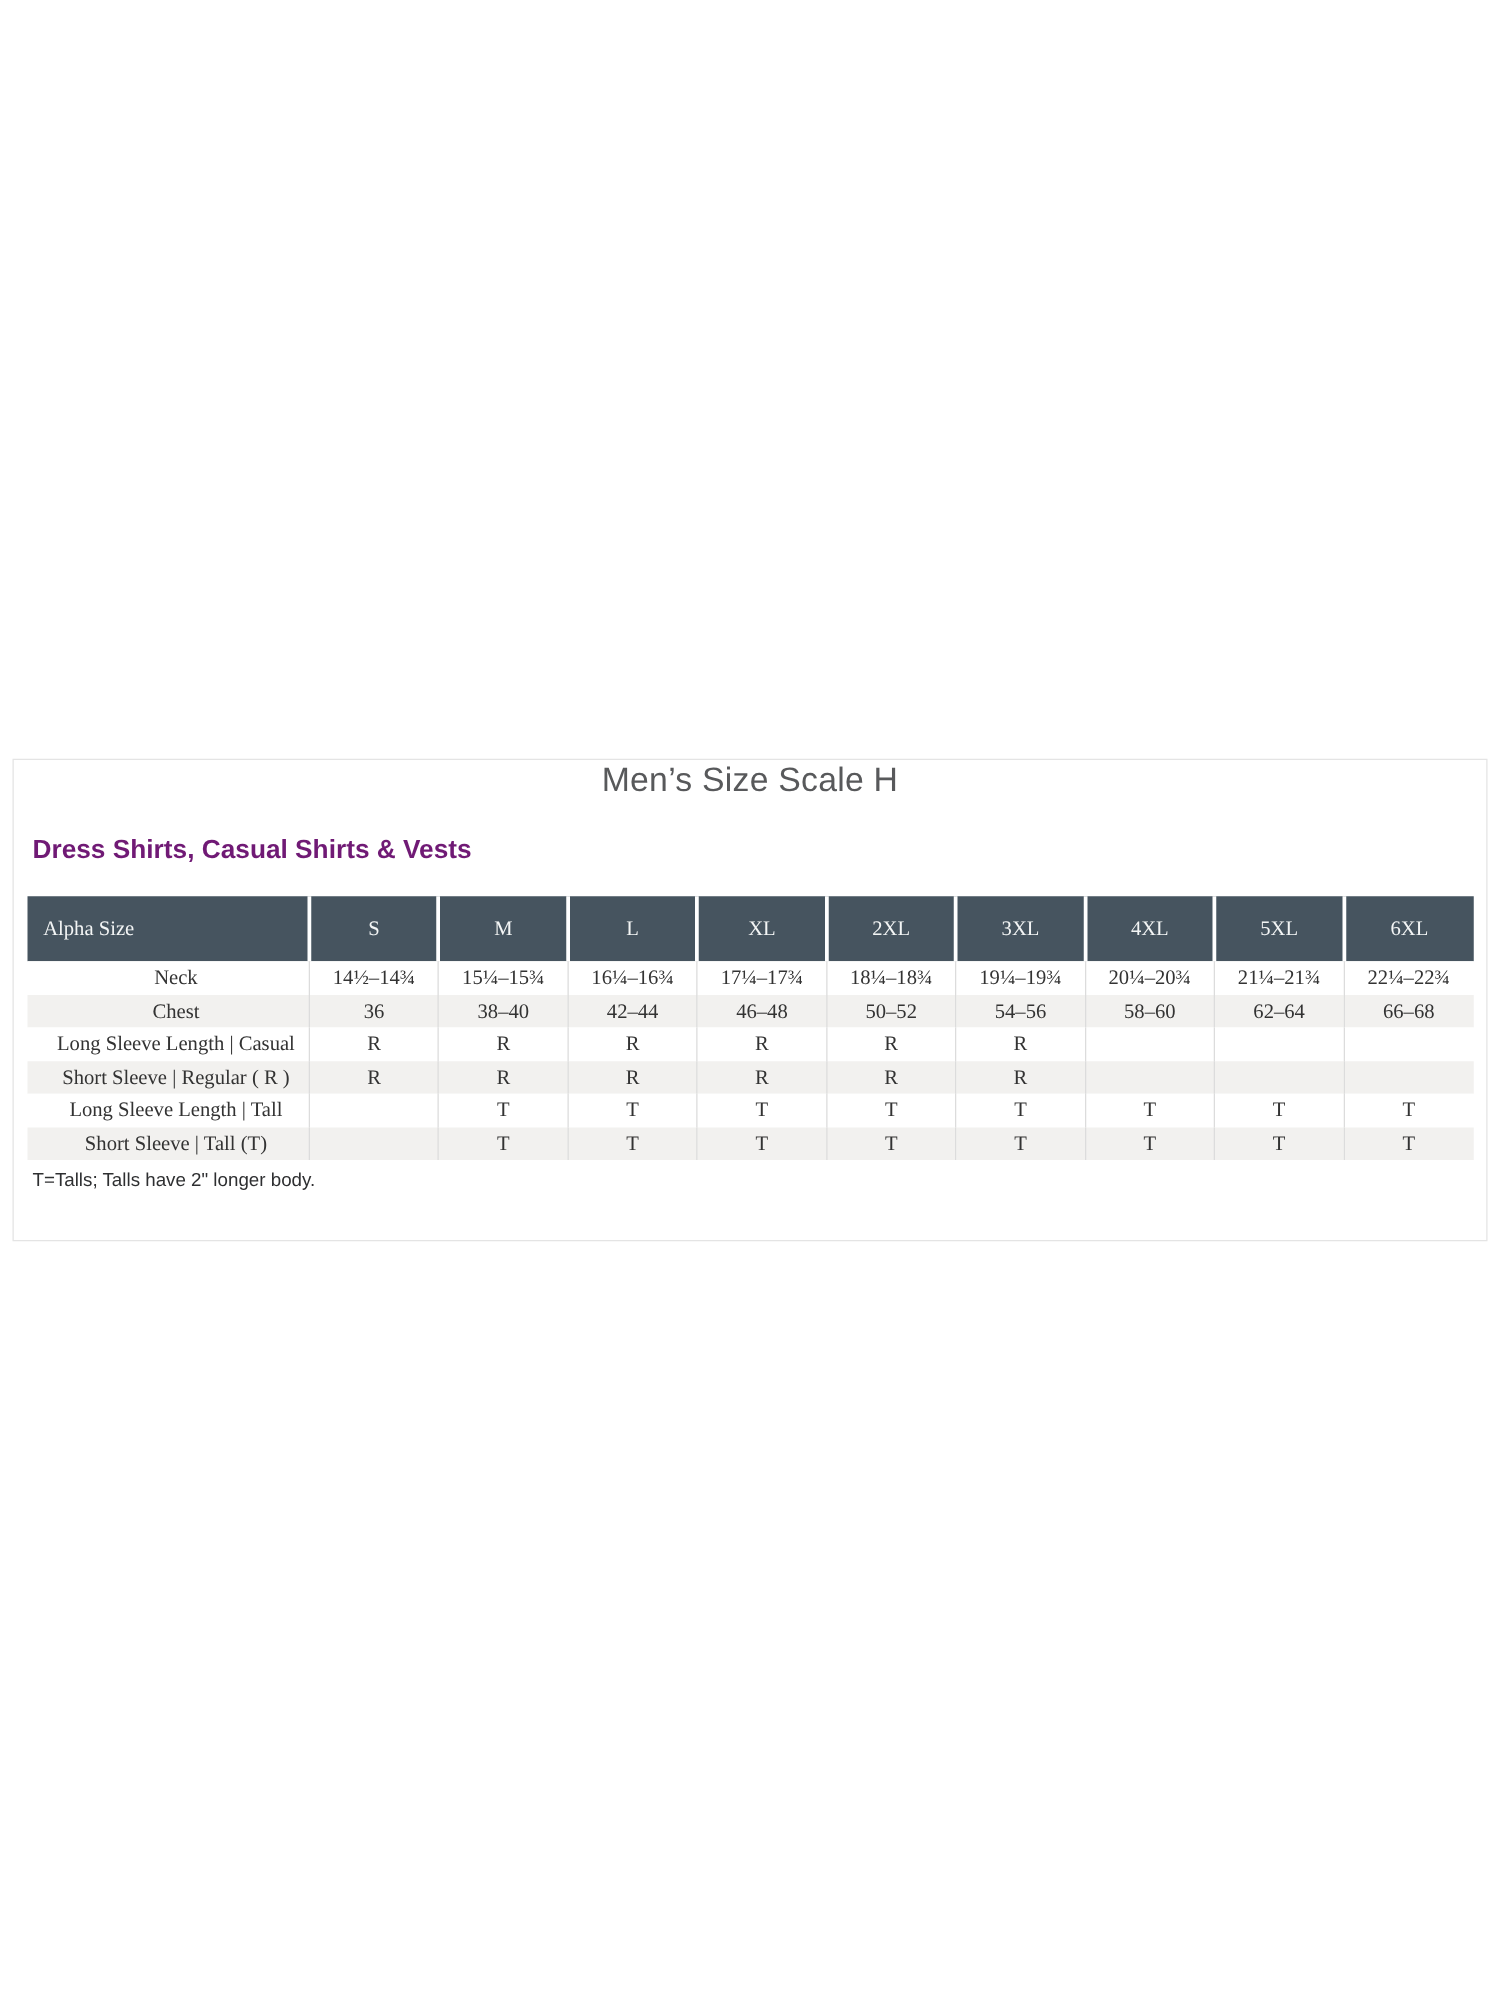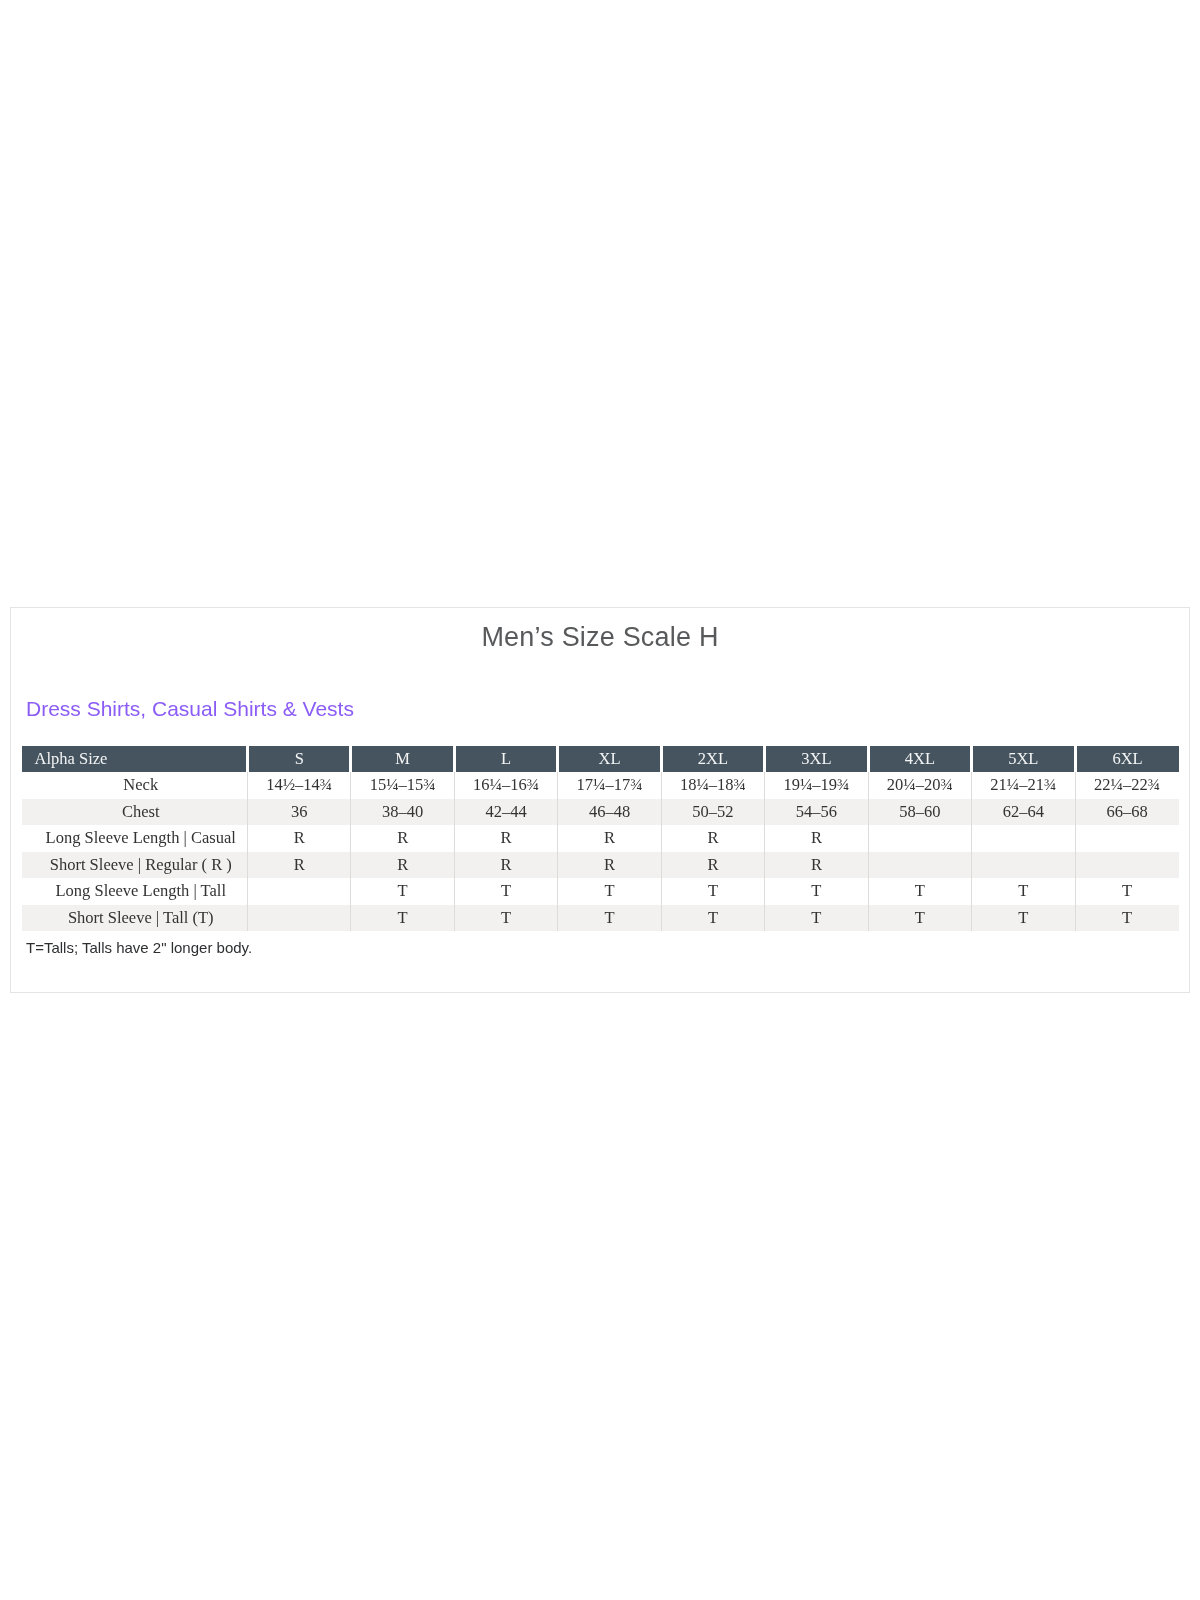--- a/index.html
+++ b/index.html
@@ -11,49 +11,48 @@
     position: relative;
   }
   .panel {
     position: absolute;
     left: 10px; top: 607px;
     width: 1180px; height: 386px;
     background: #ffffff;
     border: 1px solid var(--panel-border, #e4e4e4);
   }
   .title {
-    margin-top: 13px;
     text-align: center;
     font-size: 27px;
     line-height: 33px;
     font-weight: 400;
     color: var(--title-text, #58595b);
     letter-spacing: 0.2px;
   }
   .subtitle {
-    margin: 41px 0 0 15px;
+    margin: 25px 0 0 15px;
     font-size: 21px;
     line-height: 28px;
-    font-weight: 400;
-    color: #8b5cf6;
+    font-weight: 700;
+    color: #701a75;
   }
   table.size-table {
     border-collapse: collapse;
     table-layout: fixed;
     width: 1157px;
     margin: 23px auto 0 auto;
   }
   table.size-table th {
     background: var(--header-bg, #46545f);
     color: var(--header-text, #f3f5f5);
     font-family: "Liberation Serif", serif;
     font-size: 16.5px;
     font-weight: 400;
-    height: 26px;
-    padding: 0;
+    height: 36px;
+    padding: 16px;
     border-left: 3px solid #ffffff;
     text-align: center;
   }
   table.size-table th.label-col {
     width: 226px;
     text-align: left;
     padding-left: 13px;
     border-left: none;
   }
   table.size-table td {

